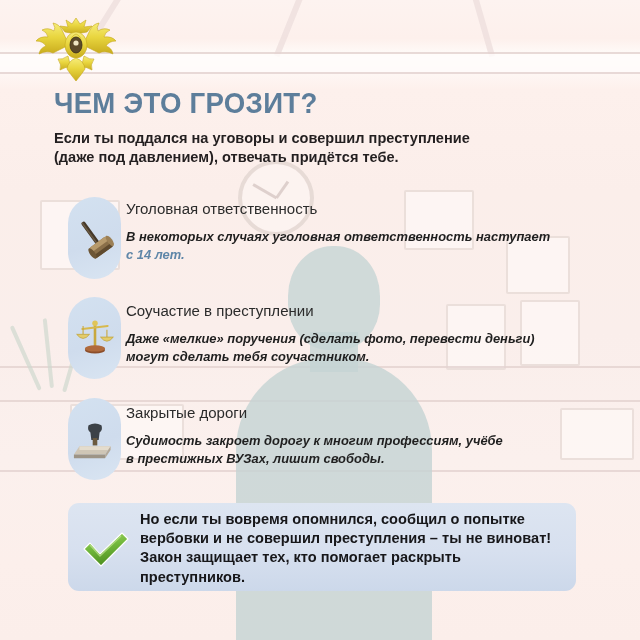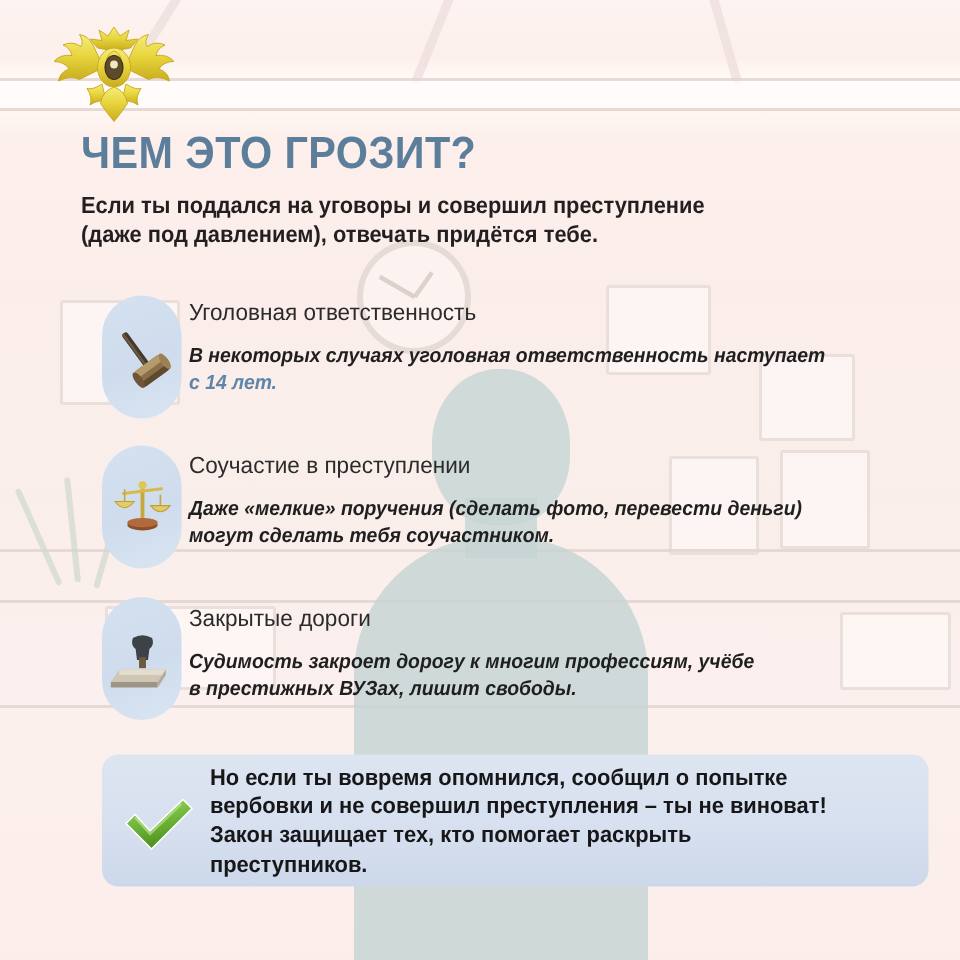--- a/index.html
+++ b/index.html
@@ -187,21 +187,20 @@
 
   
   .callout {
     position: absolute;
     left: 68px;
     top: 503px;
     width: 508px;
     height: 88px;
     border-radius: 11px;
     background: linear-gradient(180deg, #dde5f1 0%, #d7e0ef 55%, #ccd8ea 100%);
-    padding-left: 43px;
   }
   .callout-check {
     position: absolute;
     left: 12px;
     top: 26px;
     width: 52px;
     height: 42px;
   }
   .callout-text {
     position: absolute;

